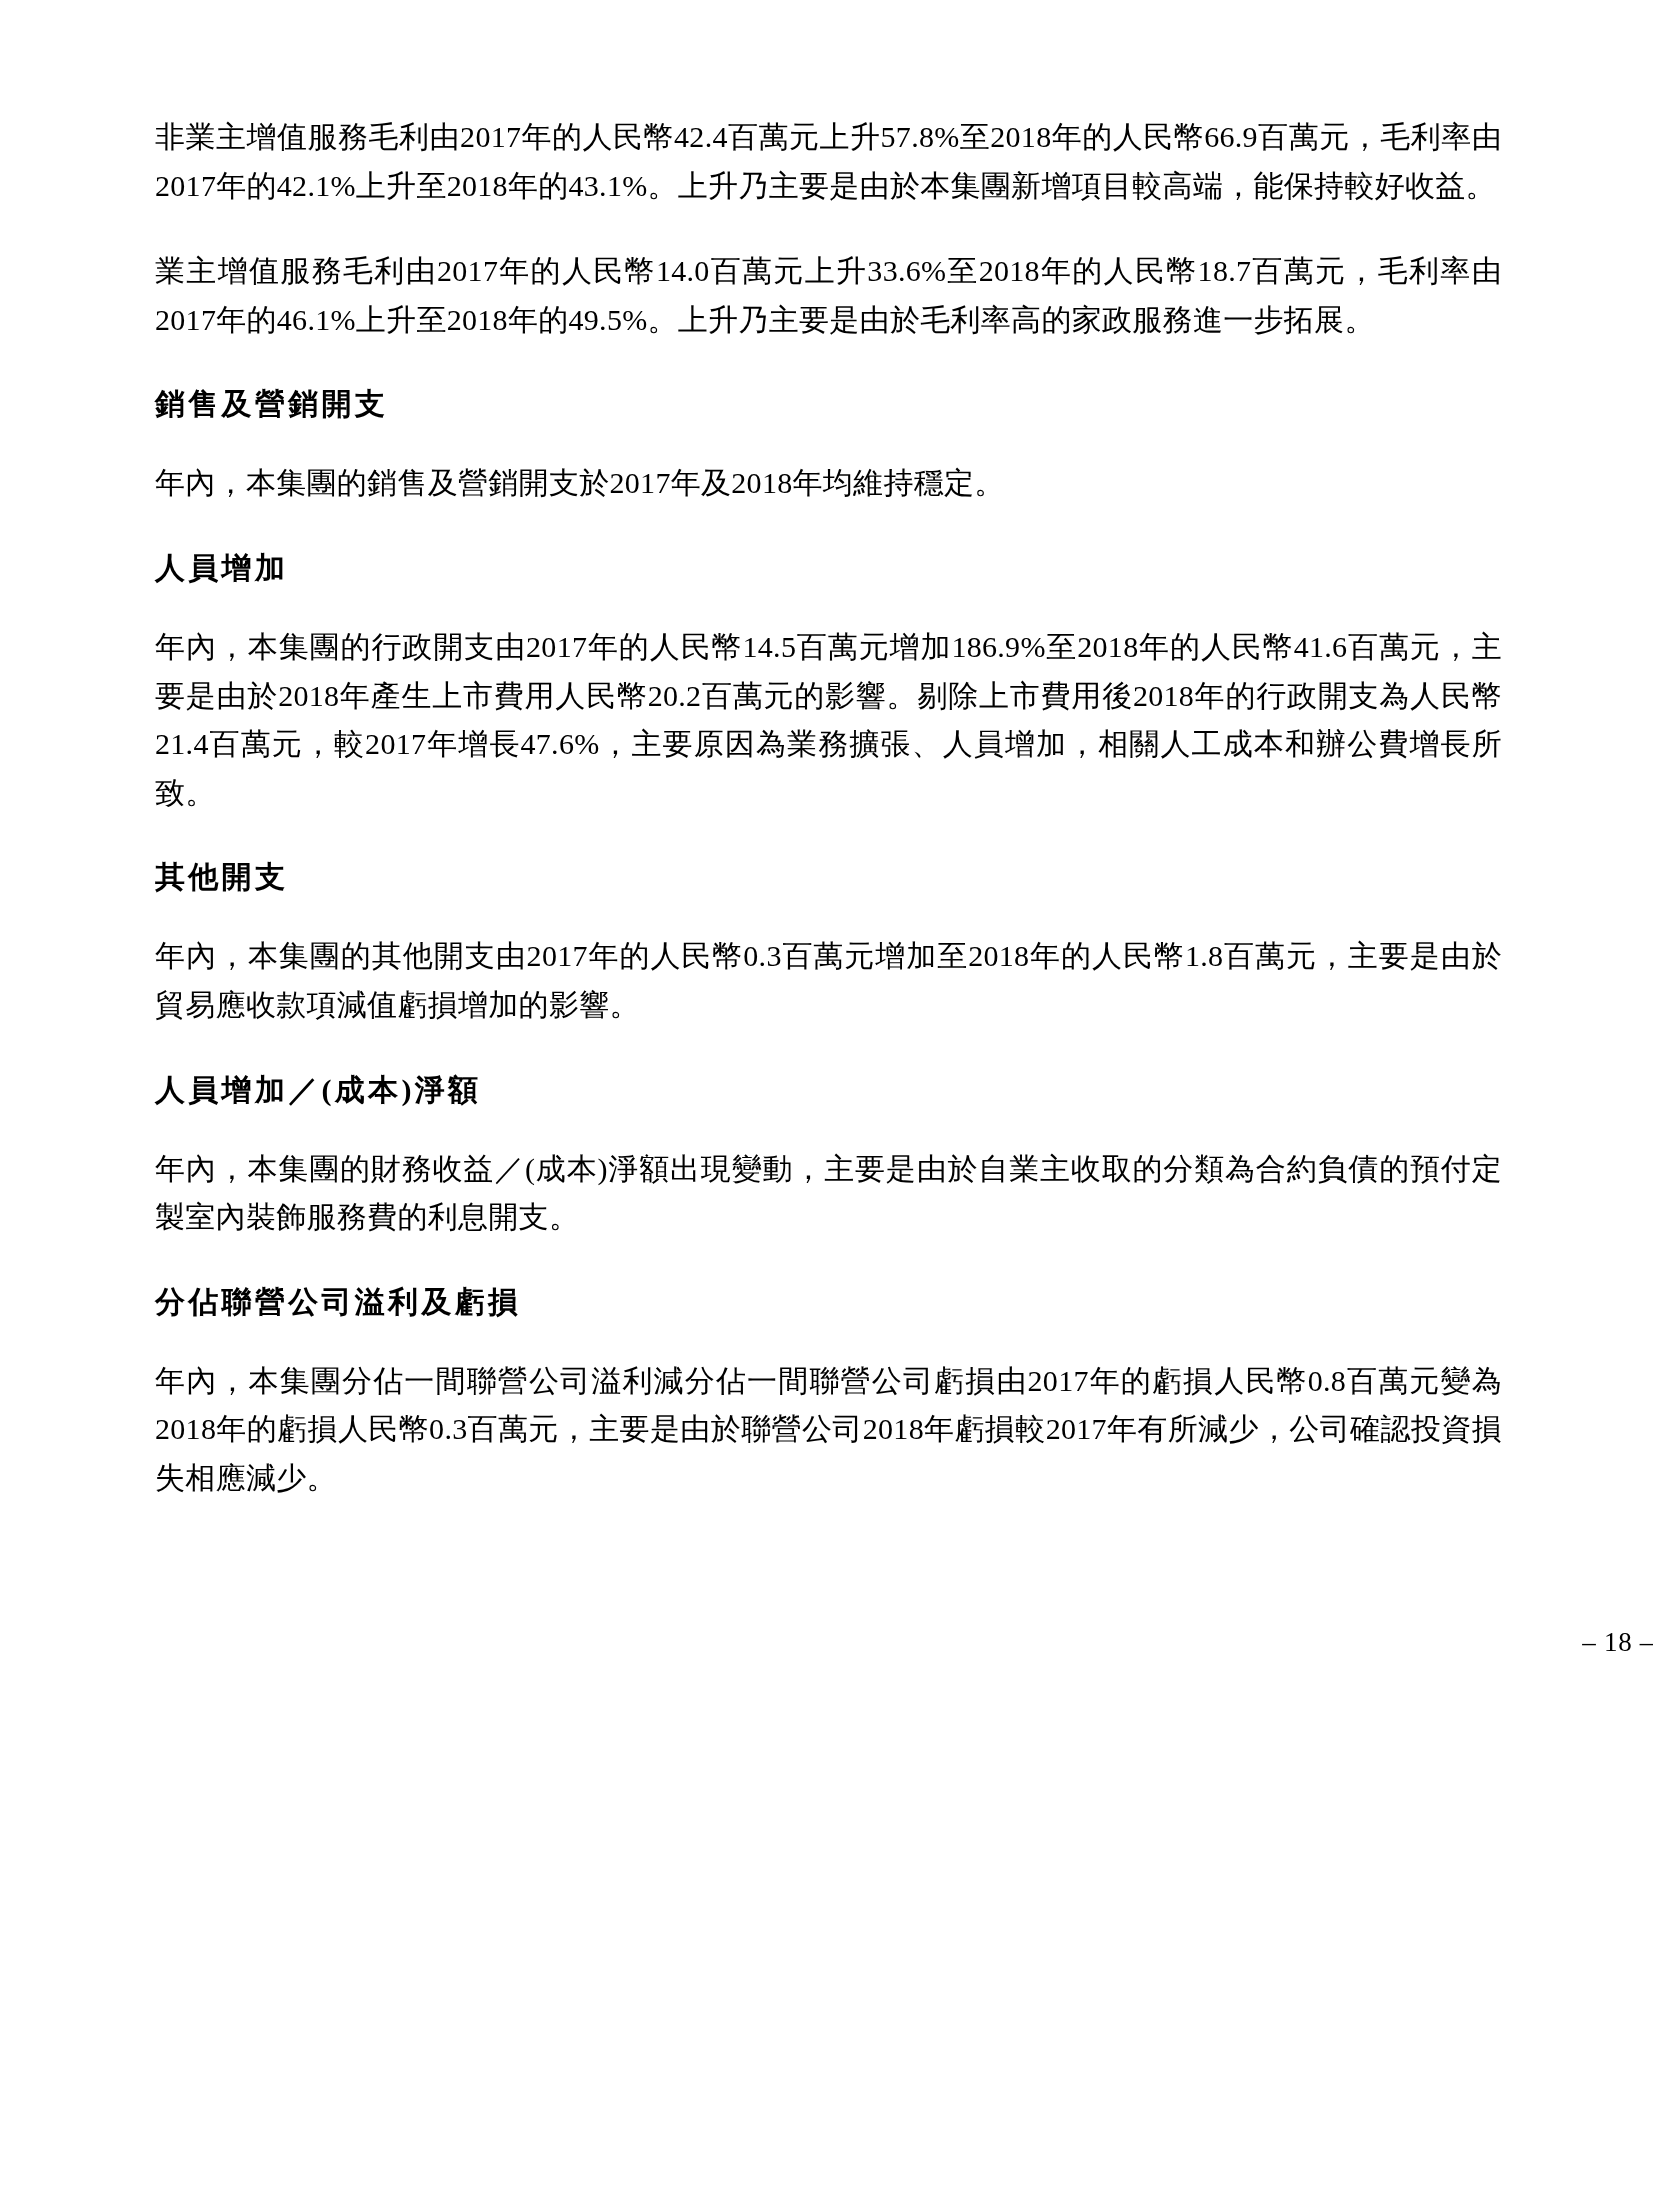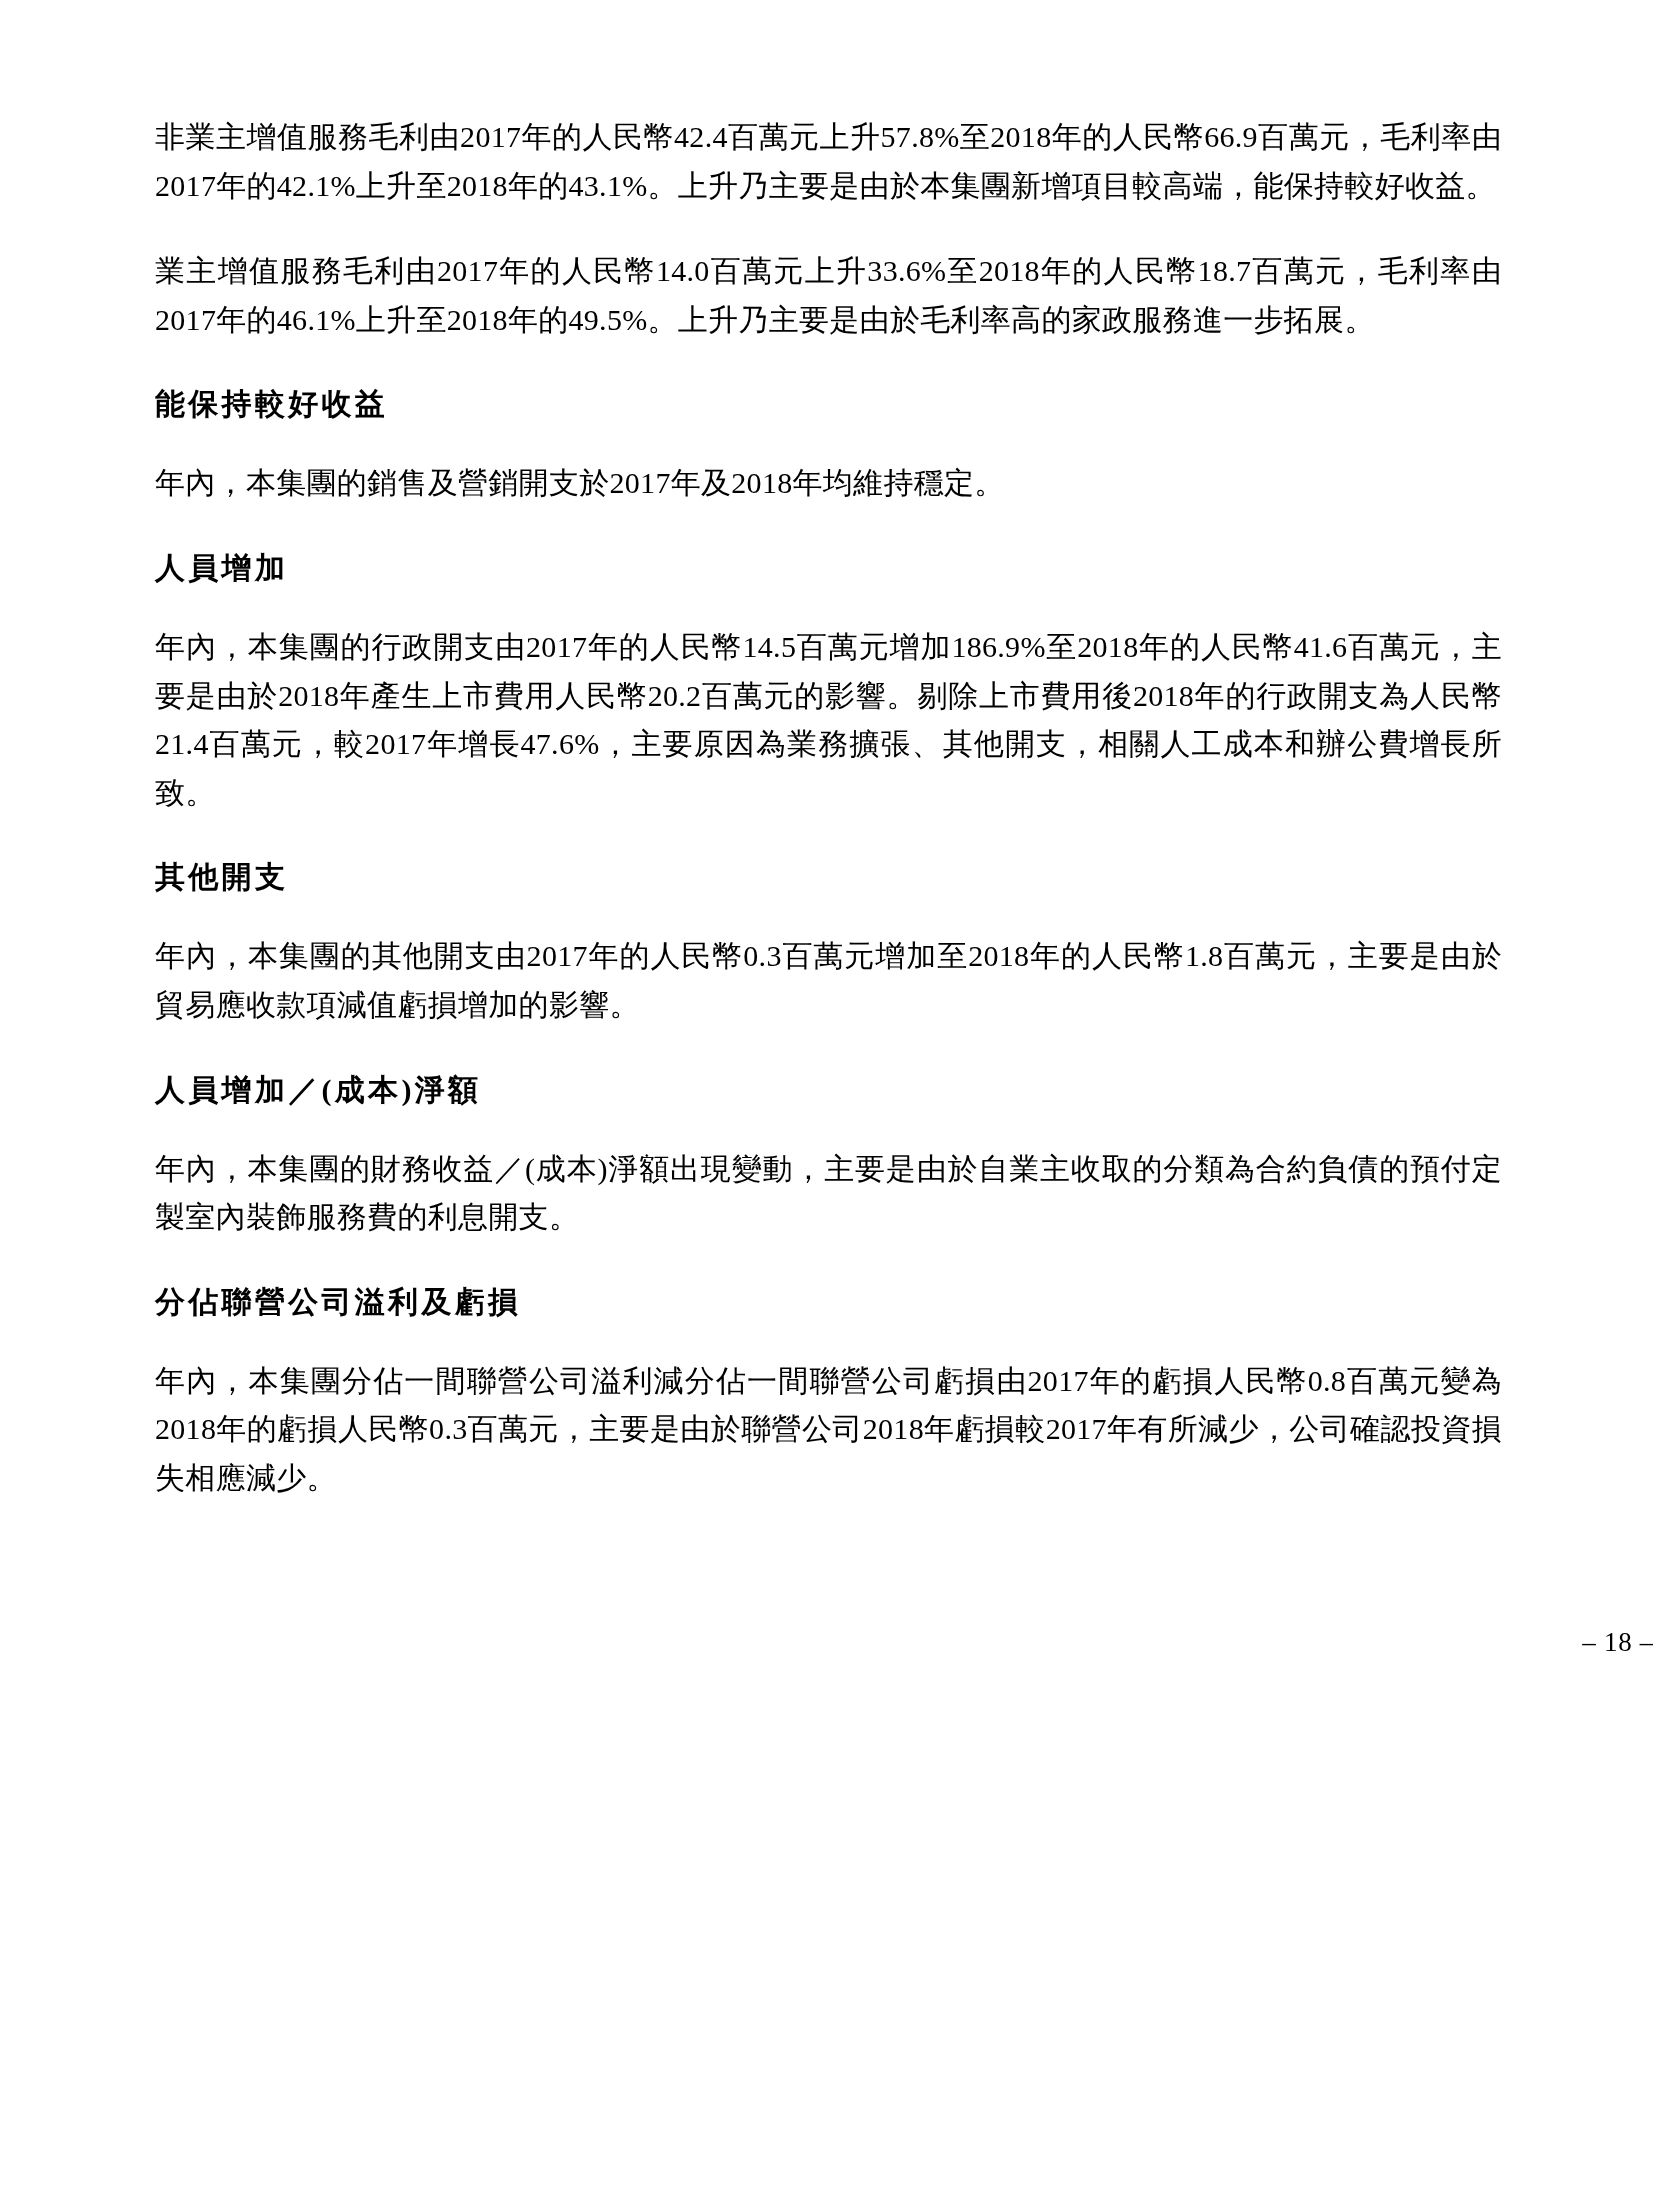--- a/index.html
+++ b/index.html
@@ -54,27 +54,27 @@
 </head>
 <body>
 
 <div class="page">
   <div class="content">
 
     <p class="para">非業主增值服務毛利由2017年的人民幣42.4百萬元上升57.8%至2018年的人民幣66.9百萬元，毛利率由2017年的42.1%上升至2018年的43.1%。上升乃主要是由於本集團新增項目較高端，能保持較好收益。</p>
 
     <p class="para">業主增值服務毛利由2017年的人民幣14.0百萬元上升33.6%至2018年的人民幣18.7百萬元，毛利率由2017年的46.1%上升至2018年的49.5%。上升乃主要是由於毛利率高的家政服務進一步拓展。</p>
 
-    <h2 class="heading spacer-before-heading">能保持較好收益</h2>
+    <h2 class="heading spacer-before-heading">銷售及營銷開支</h2>
 
     <p class="para">年內，本集團的銷售及營銷開支於2017年及2018年均維持穩定。</p>
 
     <h2 class="heading spacer-before-heading">人員增加</h2>
 
-    <p class="para">年內，本集團的行政開支由2017年的人民幣14.5百萬元增加186.9%至2018年的人民幣41.6百萬元，主要是由於2018年產生上市費用人民幣20.2百萬元的影響。剔除上市費用後2018年的行政開支為人民幣21.4百萬元，較2017年增長47.6%，主要原因為業務擴張、其他開支，相關人工成本和辦公費增長所致。</p>
+    <p class="para">年內，本集團的行政開支由2017年的人民幣14.5百萬元增加186.9%至2018年的人民幣41.6百萬元，主要是由於2018年產生上市費用人民幣20.2百萬元的影響。剔除上市費用後2018年的行政開支為人民幣21.4百萬元，較2017年增長47.6%，主要原因為業務擴張、人員增加，相關人工成本和辦公費增長所致。</p>
 
     <h2 class="heading spacer-before-heading">其他開支</h2>
 
     <p class="para">年內，本集團的其他開支由2017年的人民幣0.3百萬元增加至2018年的人民幣1.8百萬元，主要是由於貿易應收款項減值虧損增加的影響。</p>
 
     <h2 class="heading spacer-before-heading">人員增加／(成本)淨額</h2>
 
     <p class="para">年內，本集團的財務收益／(成本)淨額出現變動，主要是由於自業主收取的分類為合約負債的預付定製室內裝飾服務費的利息開支。</p>
 
     <h2 class="heading spacer-before-heading">分佔聯營公司溢利及虧損</h2>

